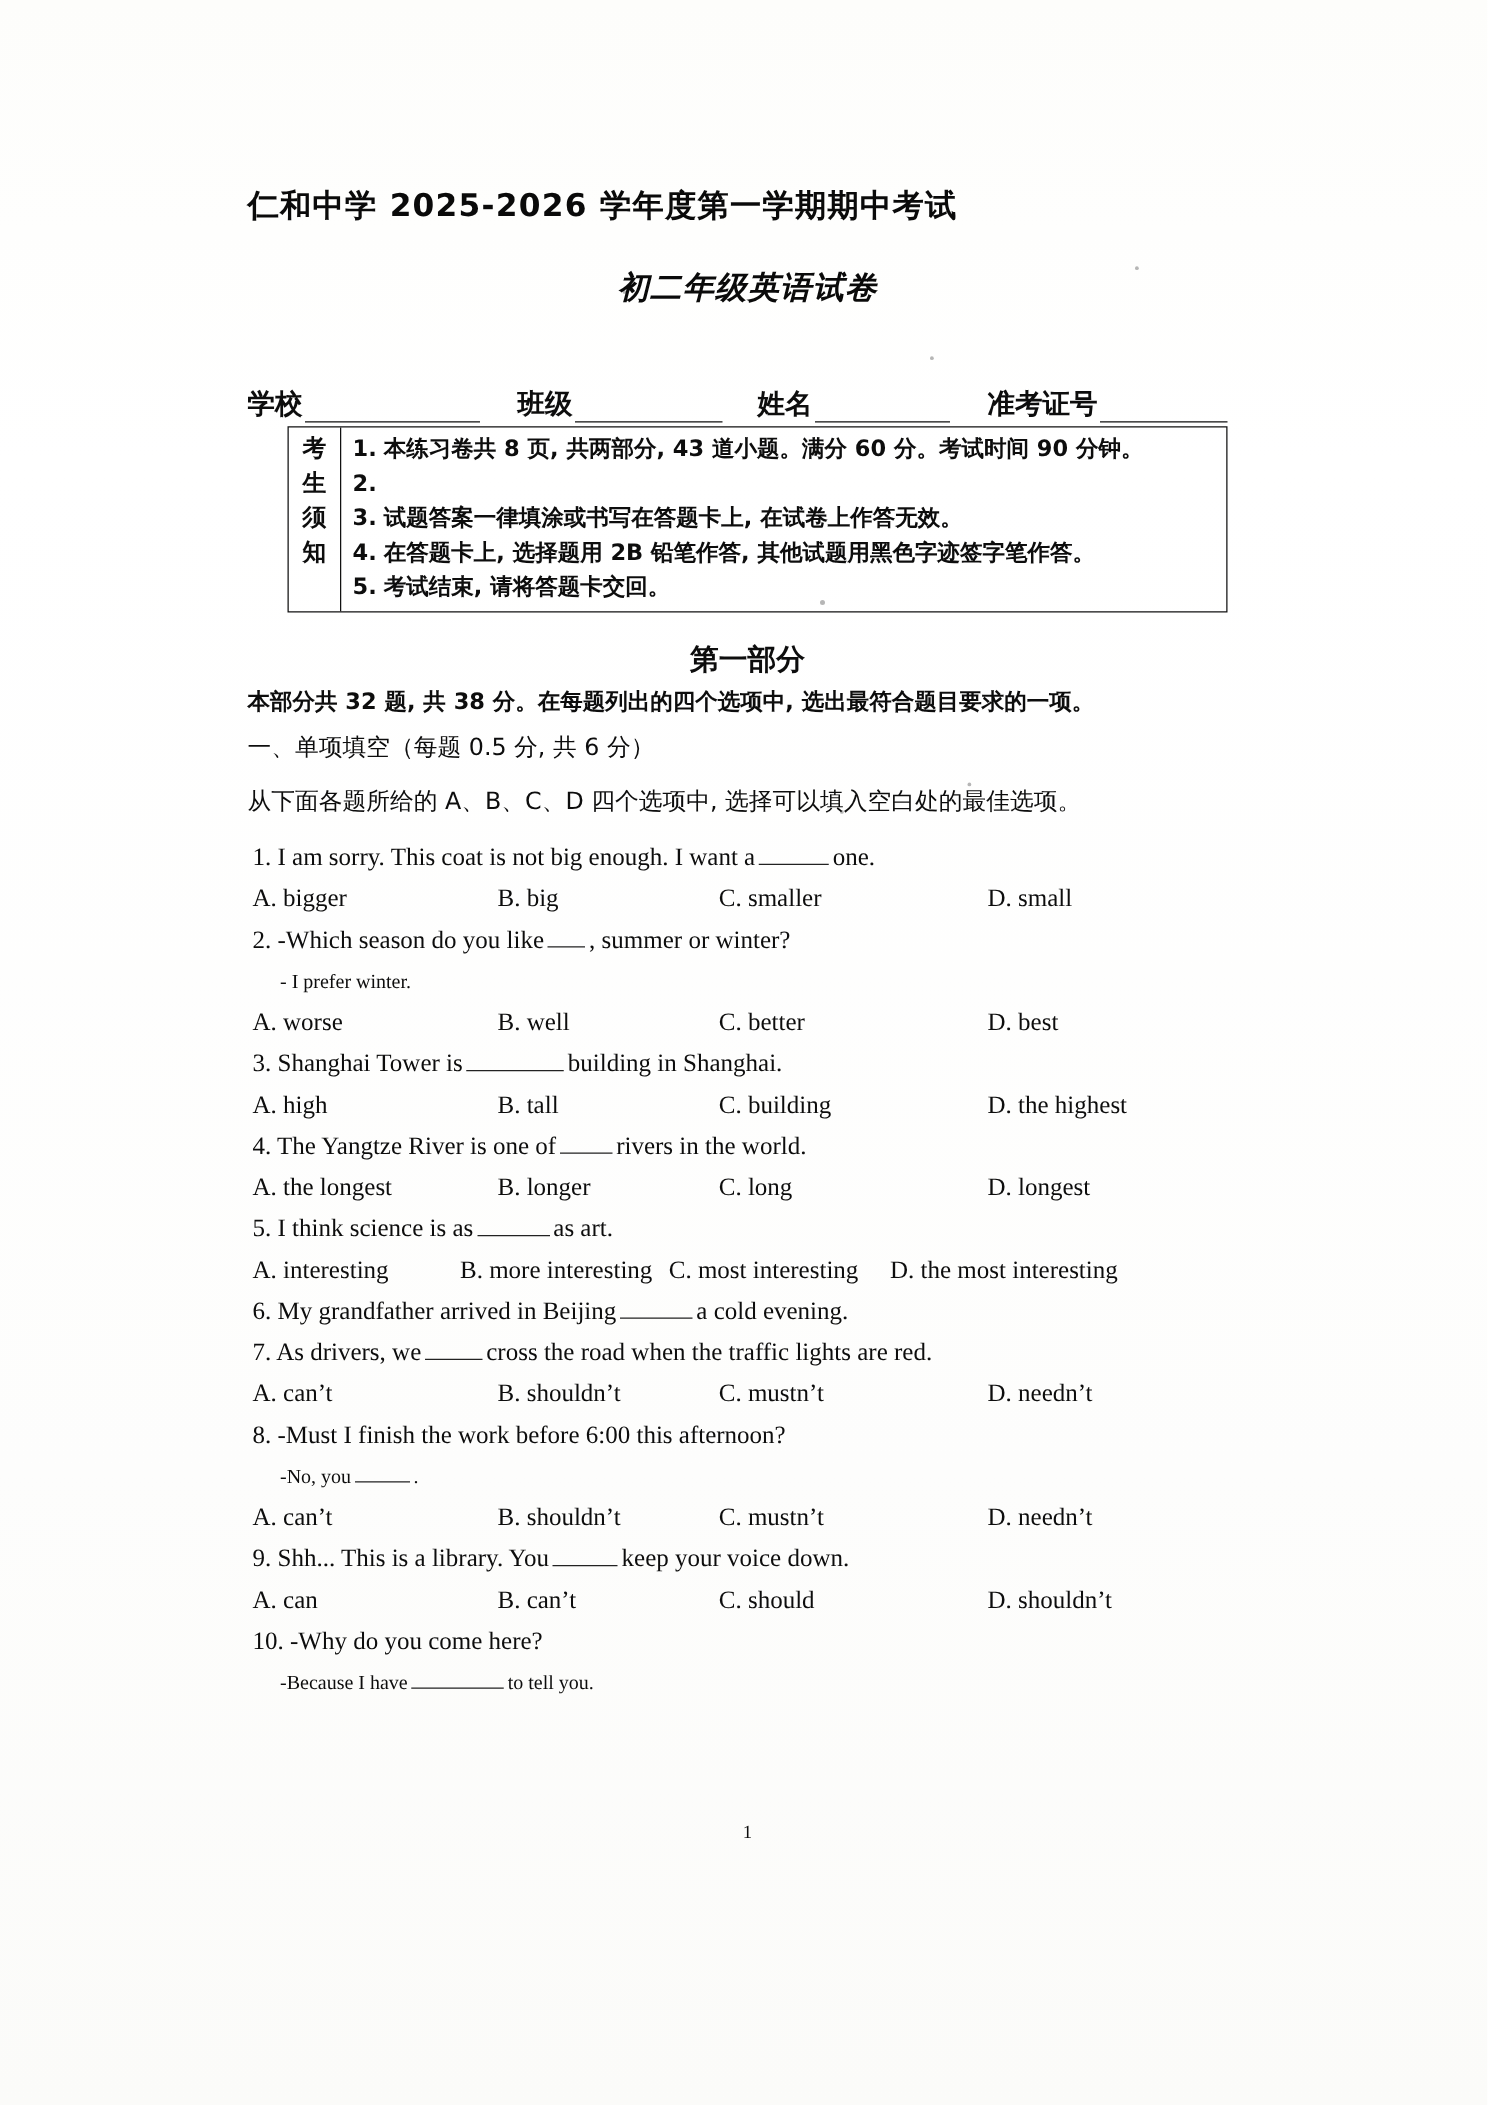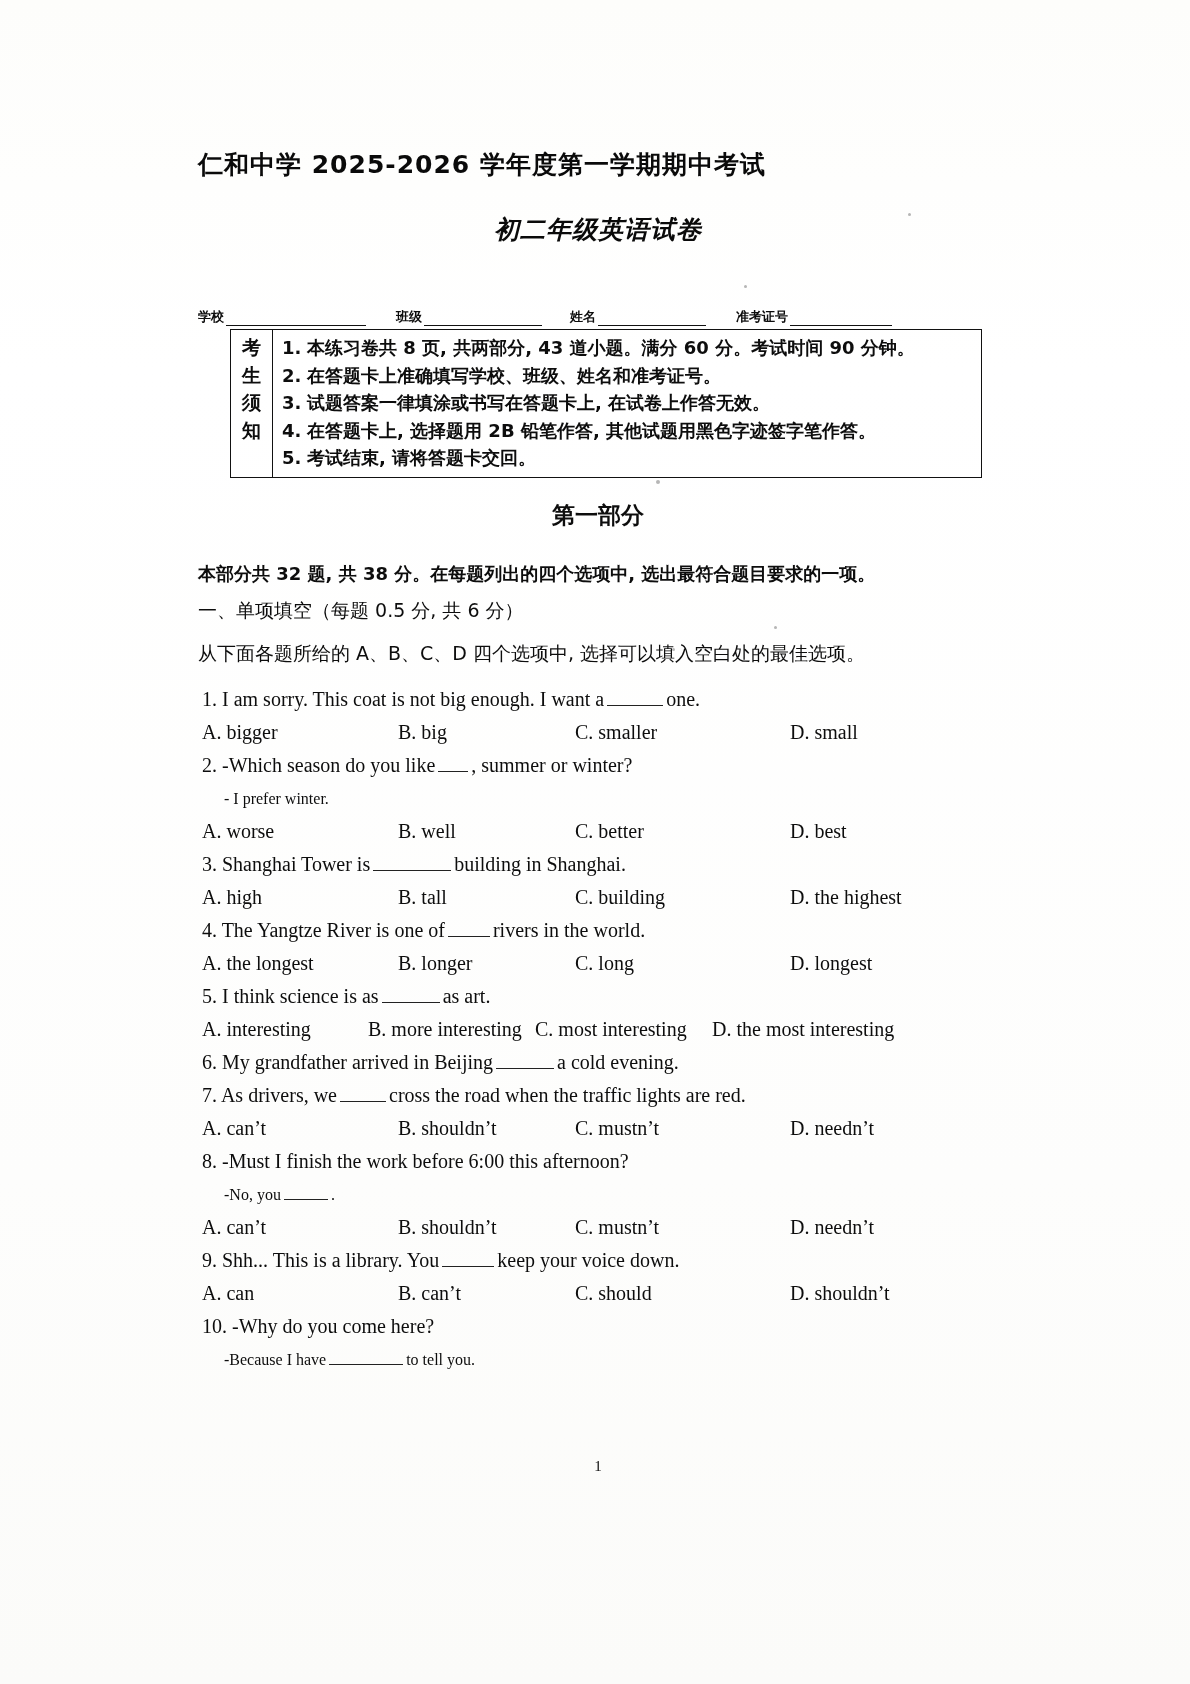--- a/index.html
+++ b/index.html
@@ -51,21 +51,21 @@
     font-style: italic;
   }
 
   
   .ident-row {
     margin-top: 62px;
     display: flex;
     align-items: flex-end;
     font-family: "DejaVu Sans", "Liberation Sans", sans-serif;
     font-weight: bold;
-    font-size: 13px;
+    font-size: 22px;
     white-space: nowrap;
   }
   .ident-field { display: flex; align-items: flex-end; }
   .ident-label { padding-right: 2px; }
   .ident-rule {
     display: inline-block;
     border-bottom: 1.6px solid #111;
     height: 17px;
   }
   .w-school { width: 140px; }
@@ -117,21 +117,21 @@
     text-align: center;
     font-family: "DejaVu Sans", "Liberation Sans", sans-serif;
     font-weight: bold;
     font-size: 23px;
     margin-top: 22px;
   }
   .part-desc {
     font-family: "DejaVu Sans", "Liberation Sans", sans-serif;
     font-weight: bold;
     font-size: 18px;
-    margin-top: 31px;
+    margin-top: 6px;
     white-space: nowrap;
   }
   .sec-title {
     font-family: "DejaVu Sans", "Liberation Sans", sans-serif;
     font-size: 19px;
     margin-top: 12px;
     white-space: nowrap;
   }
   .sec-inst {
     font-family: "DejaVu Sans", "Liberation Sans", sans-serif;
@@ -243,21 +243,20 @@
       <div>须</div>
       <div>知</div>
     </div>
     <div class="notice-body">
       <div class="notice-item">
         <span class="notice-num">1.</span>
         <span>本练习卷共 8 页, 共两部分, 43 道小题。满分 60 分。考试时间 90 分钟。</span>
       </div>
       <div class="notice-item">
         <span class="notice-num">2.</span>
-        <span>在答题卡上准确填写学校、班级、姓名和准考证号。</span>
       </div>
       <div class="notice-item">
         <span class="notice-num">3.</span>
         <span>试题答案一律填涂或书写在答题卡上, 在试卷上作答无效。</span>
       </div>
       <div class="notice-item">
         <span class="notice-num">4.</span>
         <span>在答题卡上, 选择题用 2B 铅笔作答, 其他试题用黑色字迹签字笔作答。</span>
       </div>
       <div class="notice-item">

